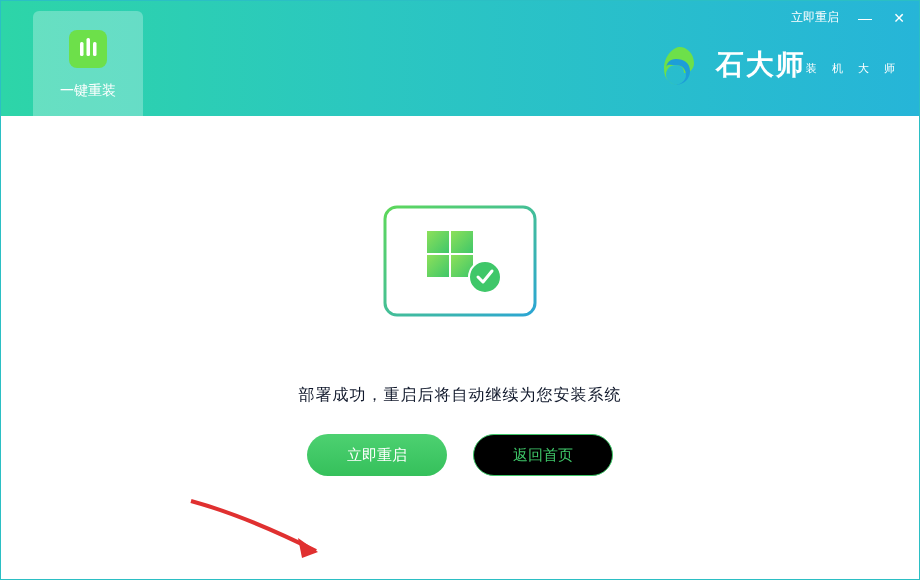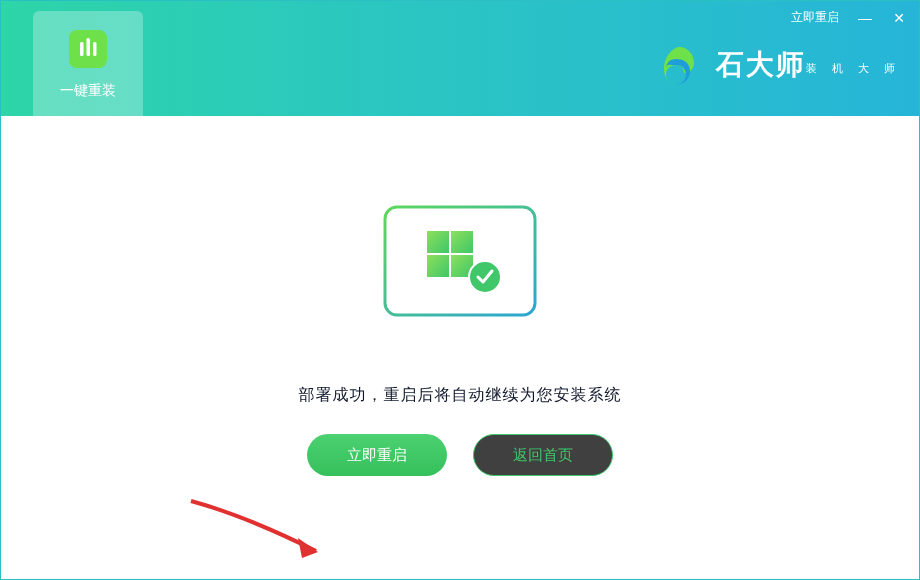--- a/index.html
+++ b/index.html
@@ -124,21 +124,21 @@
       font-size: 15px;
       cursor: pointer;
       border: none;
       outline: none;
     }
     .btn-primary {
       background: linear-gradient(180deg, #4dd171 0%, #35c05b 100%);
       color: #fff;
     }
     .btn-secondary {
-      background: #404040;
+      background: #000000;
       color: #3fc769;
       border: 1px solid #3fc769;
     }
     .arrow-overlay {
       position: absolute;
       left: 185px;
       top: 380px;
       pointer-events: none;
     }
   </style>

